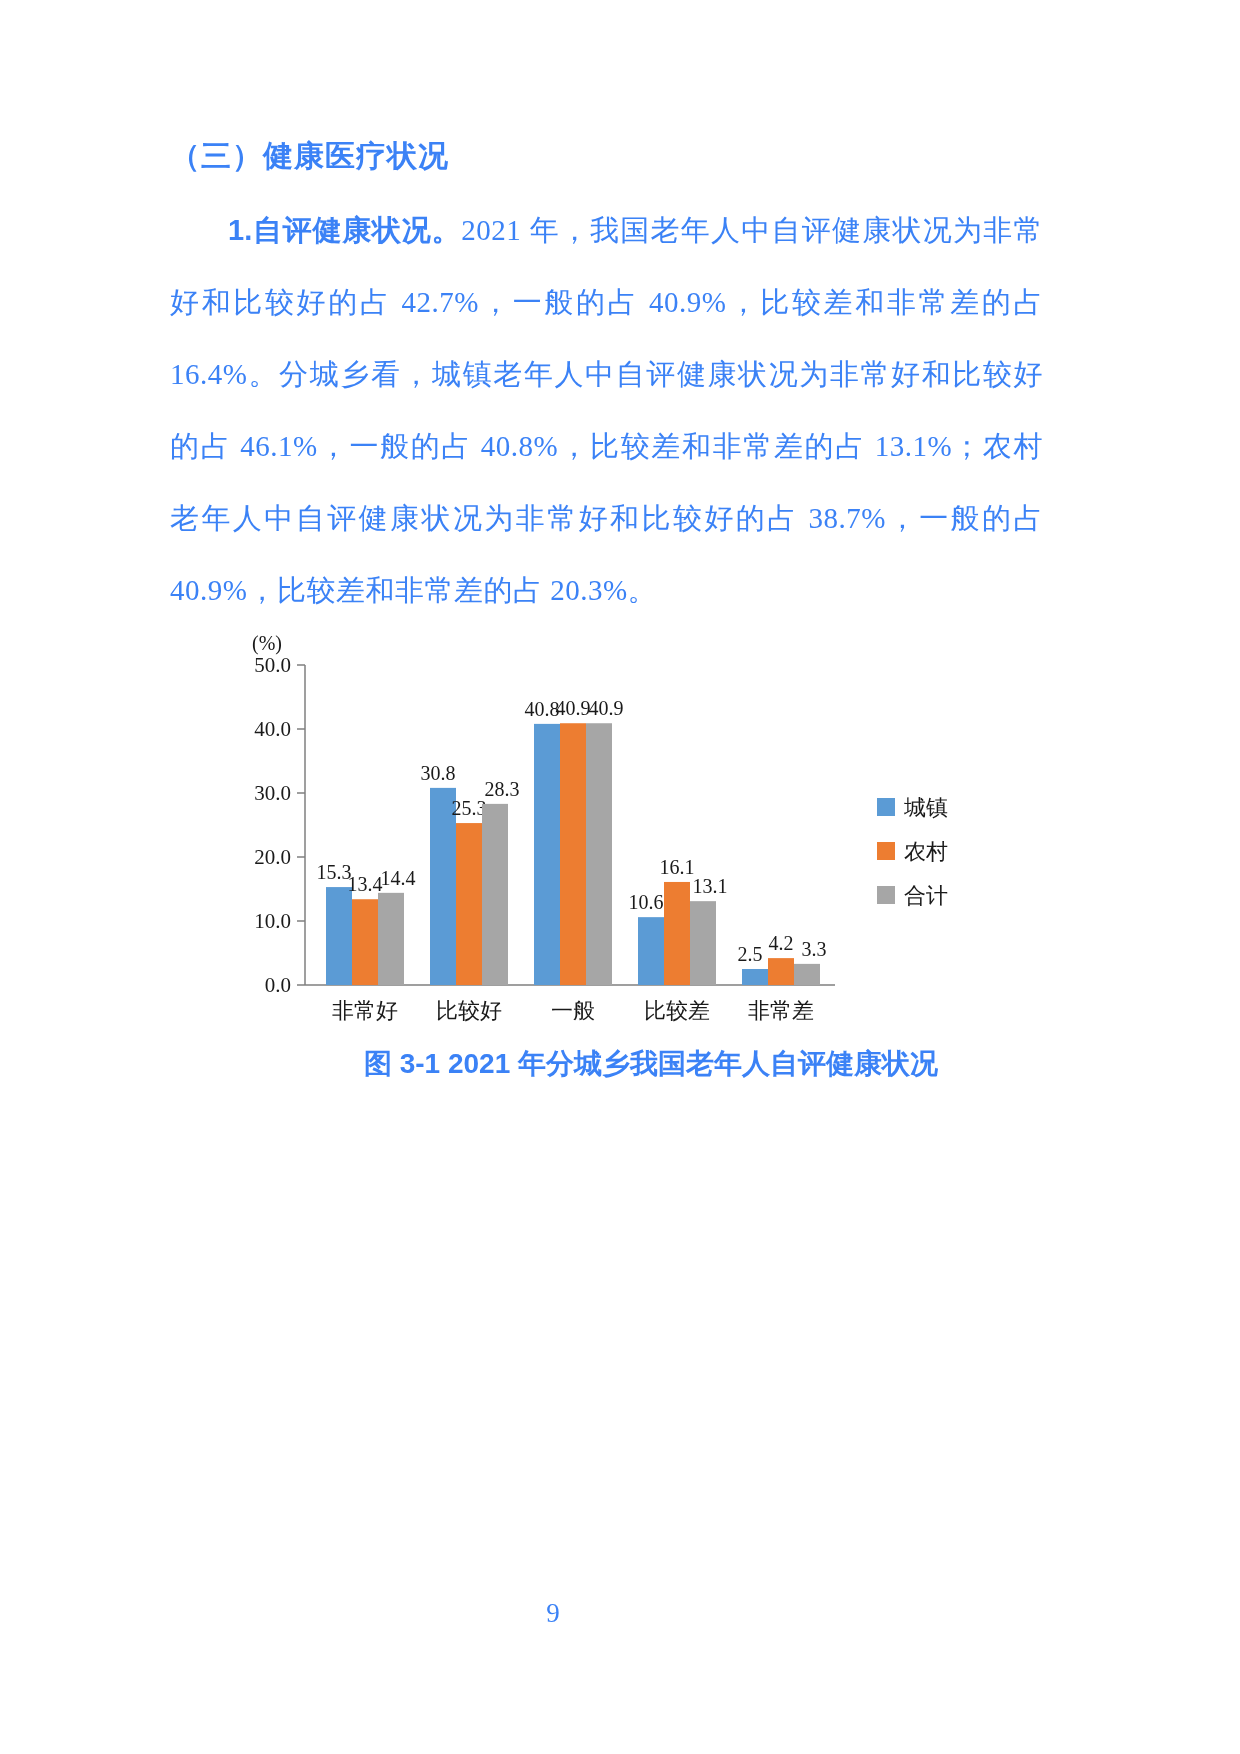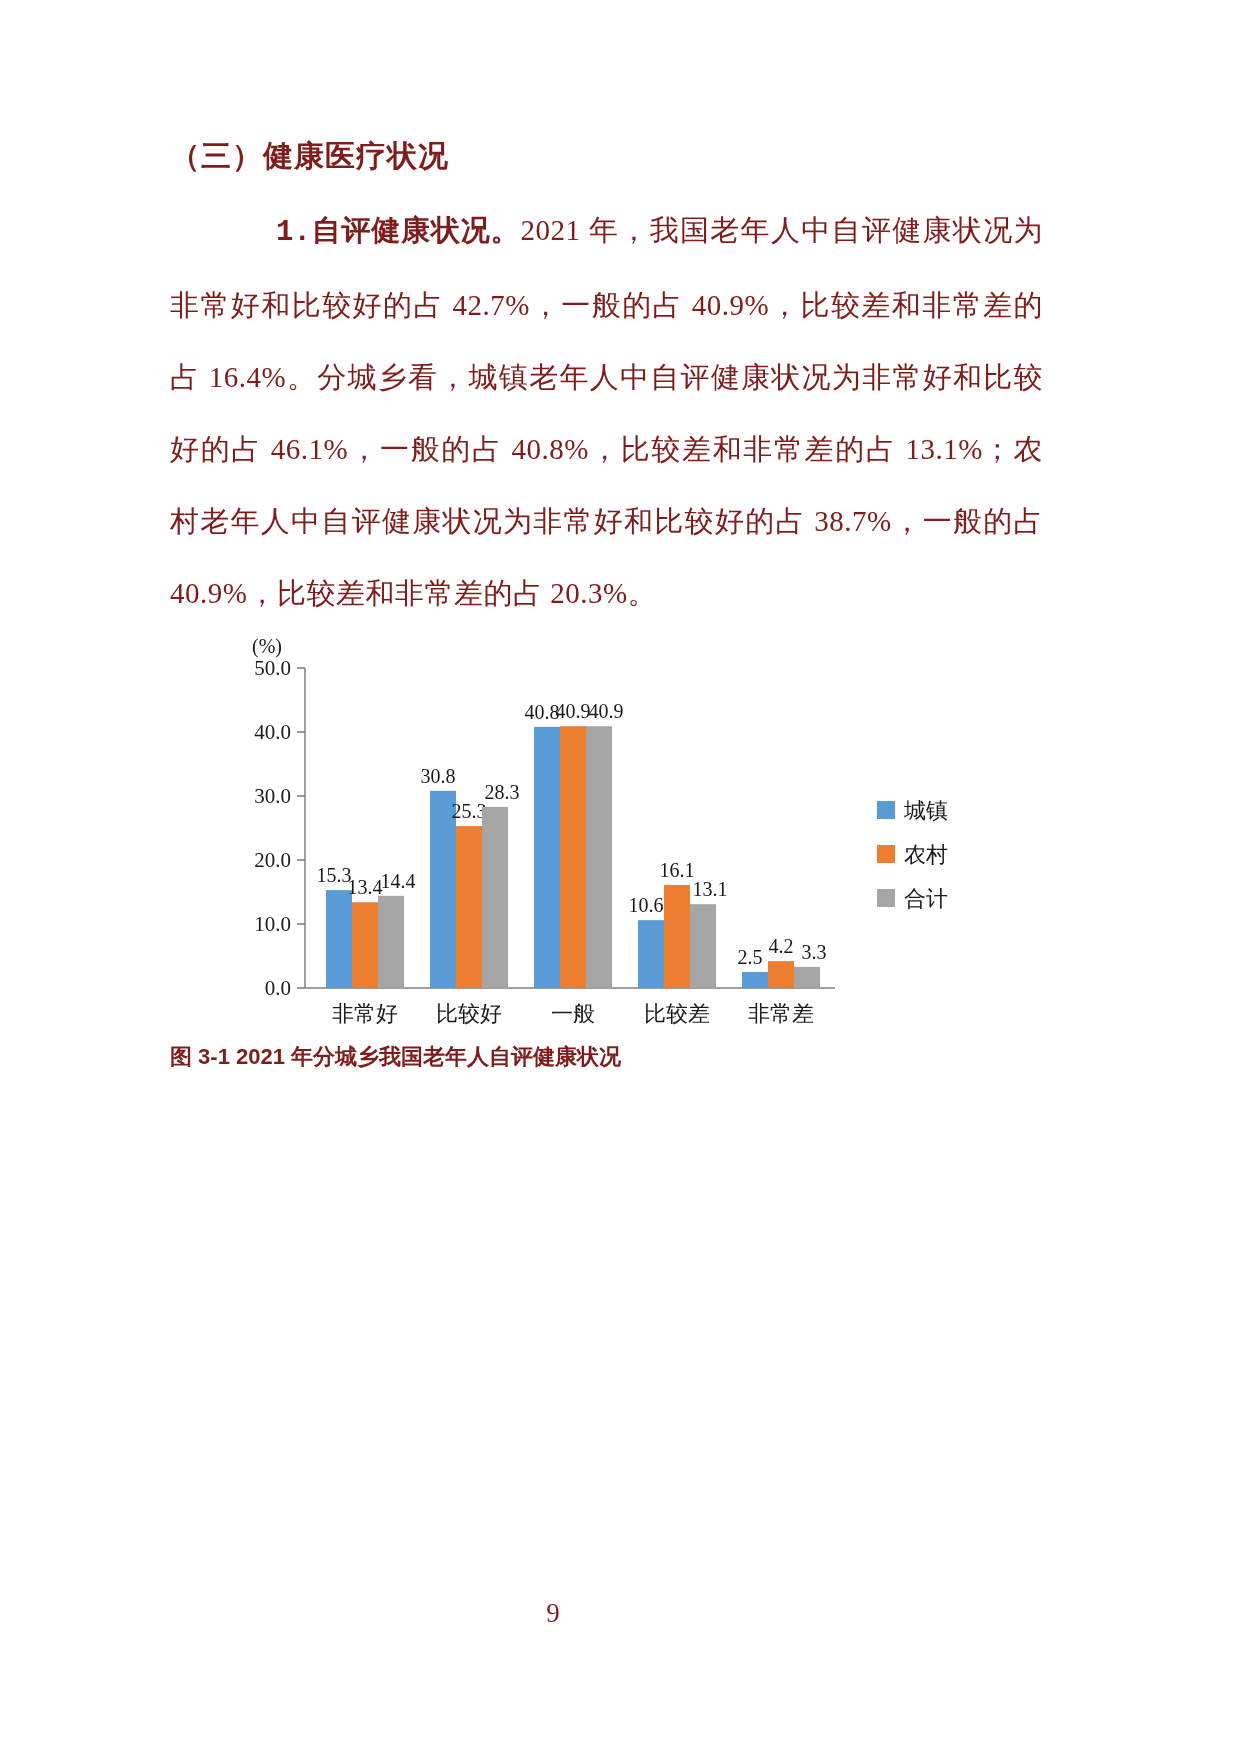--- a/index.html
+++ b/index.html
@@ -3,21 +3,21 @@
 <meta charset="utf-8">
 <style>
   html,body{margin:0;padding:0;background:#e9e9e9;}
   .page{
     position:relative;
     width:1240px;height:1754px;
     background:#ffffff;
     margin:0 auto;
     overflow:hidden;
     font-family:"Liberation Serif","DejaVu Serif",serif;
-    color:#7f1d1d;
+    color:#3b82f6;
   }
   .content{
     position:relative;
     padding:138px 197px 0 170px;
   }
   .heading{
     font-size:30px;
     line-height:36px;
     font-weight:bold;
     letter-spacing:1px;
@@ -28,40 +28,40 @@
     line-height:72px;
     text-align:justify;
     text-indent:2em;
     letter-spacing:0.5px;
   }
   p.body-para.p1{margin-top:20px;}
   p.body-para.p2{margin-top:40px;}
   p.body-para.p3{margin-top:0;}
   .lead{
     font-weight:bold;
-    font-family:Liberation Mono, monospace;
+    font-family:Liberation Sans, sans-serif;
     letter-spacing:0;
-    margin-left:48px;
   }
   .sup{
     vertical-align:super;
     font-size:0.55em;
     line-height:0;
   }
   .figure-wrap{
     margin-top:4px;
     margin-left:55px;
     width:790px;
   }
   .caption{
+    margin-top:10px;
     margin-right:105px;
-    text-align:left;
+    text-align:right;
     font-family:"Liberation Sans","DejaVu Sans",sans-serif;
     font-weight:bold;
-    font-size:22px;
+    font-size:28px;
     line-height:36px;
   }
   .page-number{
     position:absolute;
     top:1598px;
     left:0;
     width:1106px;
     text-align:center;
     font-size:27px;
   }

